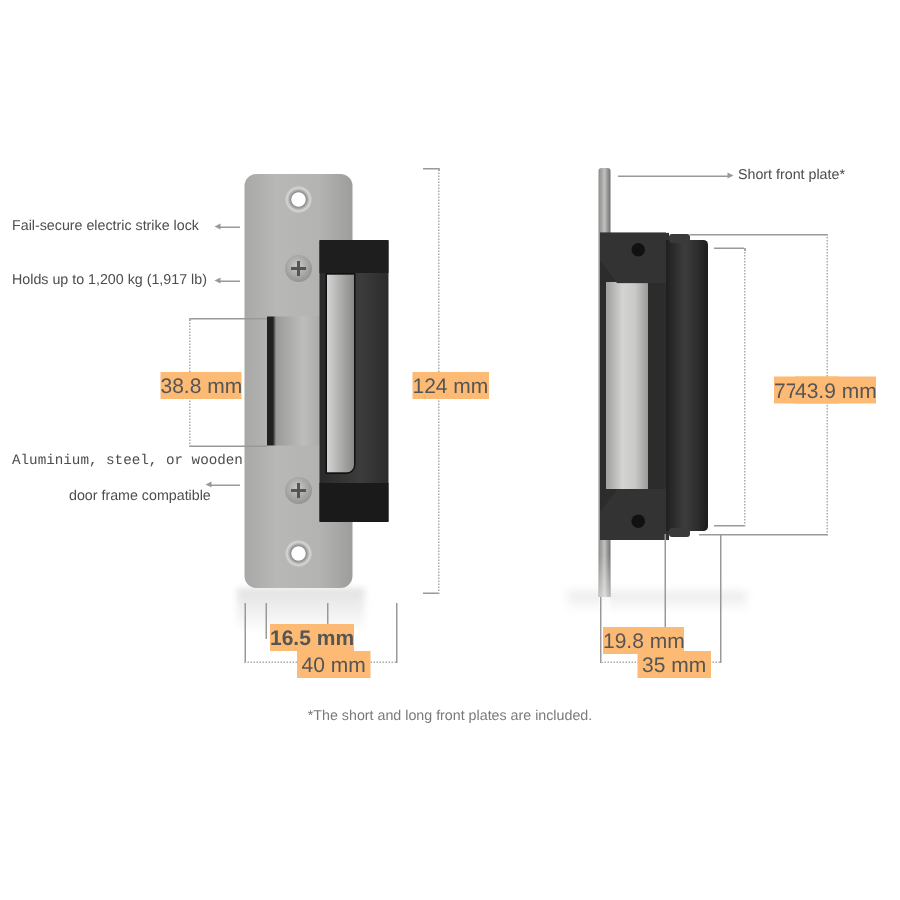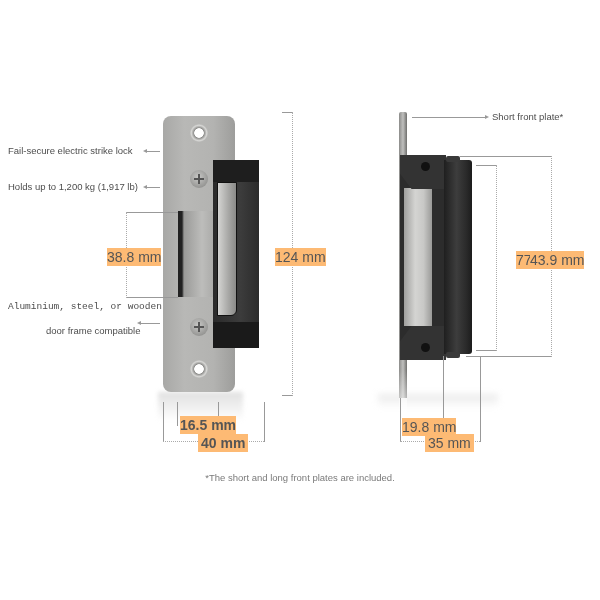--- a/index.html
+++ b/index.html
@@ -85,21 +85,21 @@
 <div class="hline" style="left:282px;top:395px;width:10px;"></div>
 <div class="vdash" style="left:292px;top:112px;height:284px;"></div>
 <div class="abs dim" style="left:275px;top:248px;">124 mm</div>
 
 <div class="vline" style="left:177px;top:402px;height:24px;"></div>
 <div class="vline" style="left:218px;top:402px;height:24px;"></div>
 <div class="abs dim" style="left:180px;top:416px;font-weight:bold;">16.5 mm</div>
 <div class="vline" style="left:163px;top:402px;height:40px;"></div>
 <div class="vline" style="left:264px;top:402px;height:40px;"></div>
 <div class="hdash" style="left:163px;top:441px;width:101px;"></div>
-<div class="abs dim" style="left:198px;top:434px;padding:1px 3px;font-weight:bold;">40 mm</div>
+<div class="abs dim" style="left:198px;top:434px;padding:1px 3px;">40 mm</div>
 
 <div>
   <div class="abs reflect"></div>
   <div class="abs rplate"></div>
   <div class="abs rplate-fade"></div>
   <div class="abs rbody"></div>
   <div class="abs rcyl"></div>
   <div class="abs rbody-top"></div>
   <div class="abs rbody-bot"></div>
   <div class="abs rdot" style="left:421px;top:162px;"></div>

